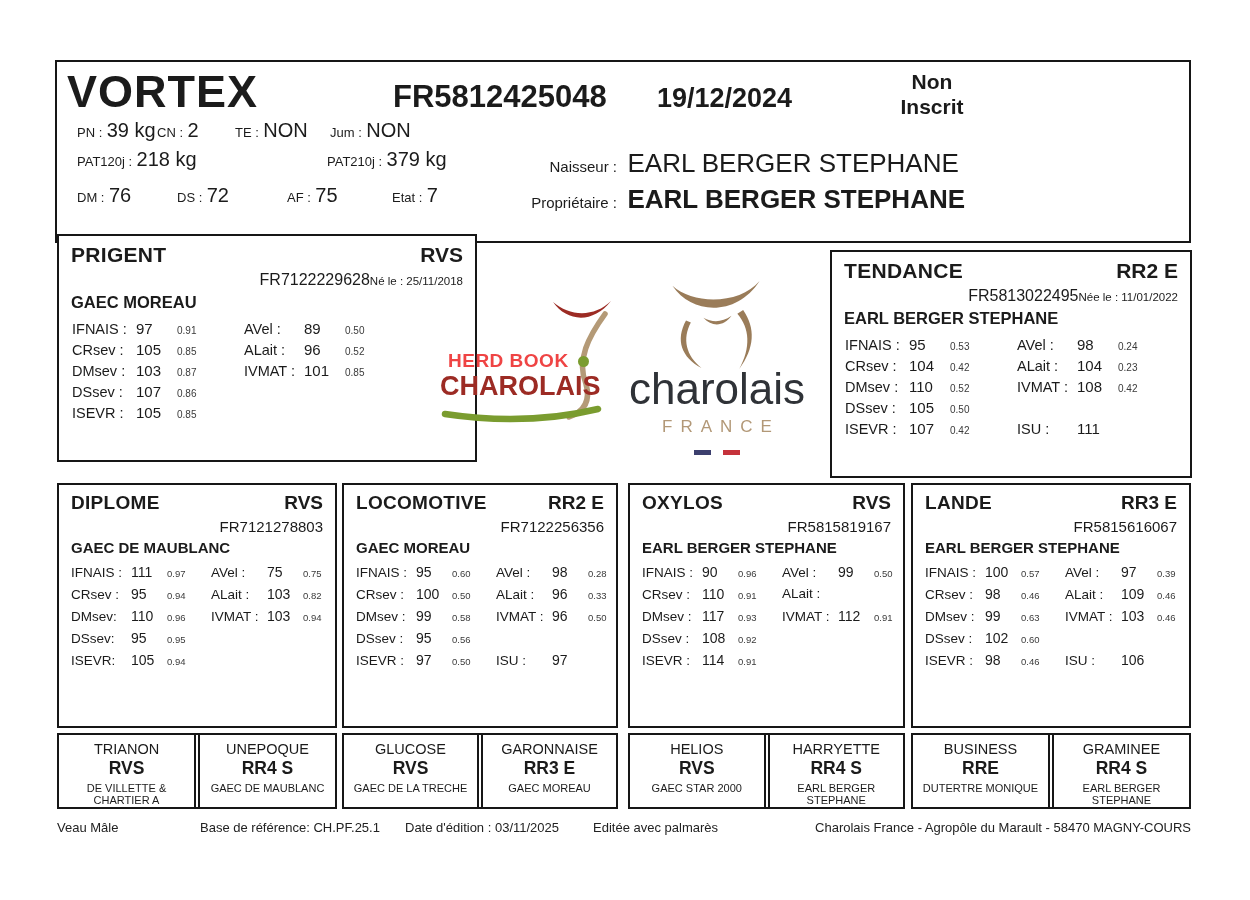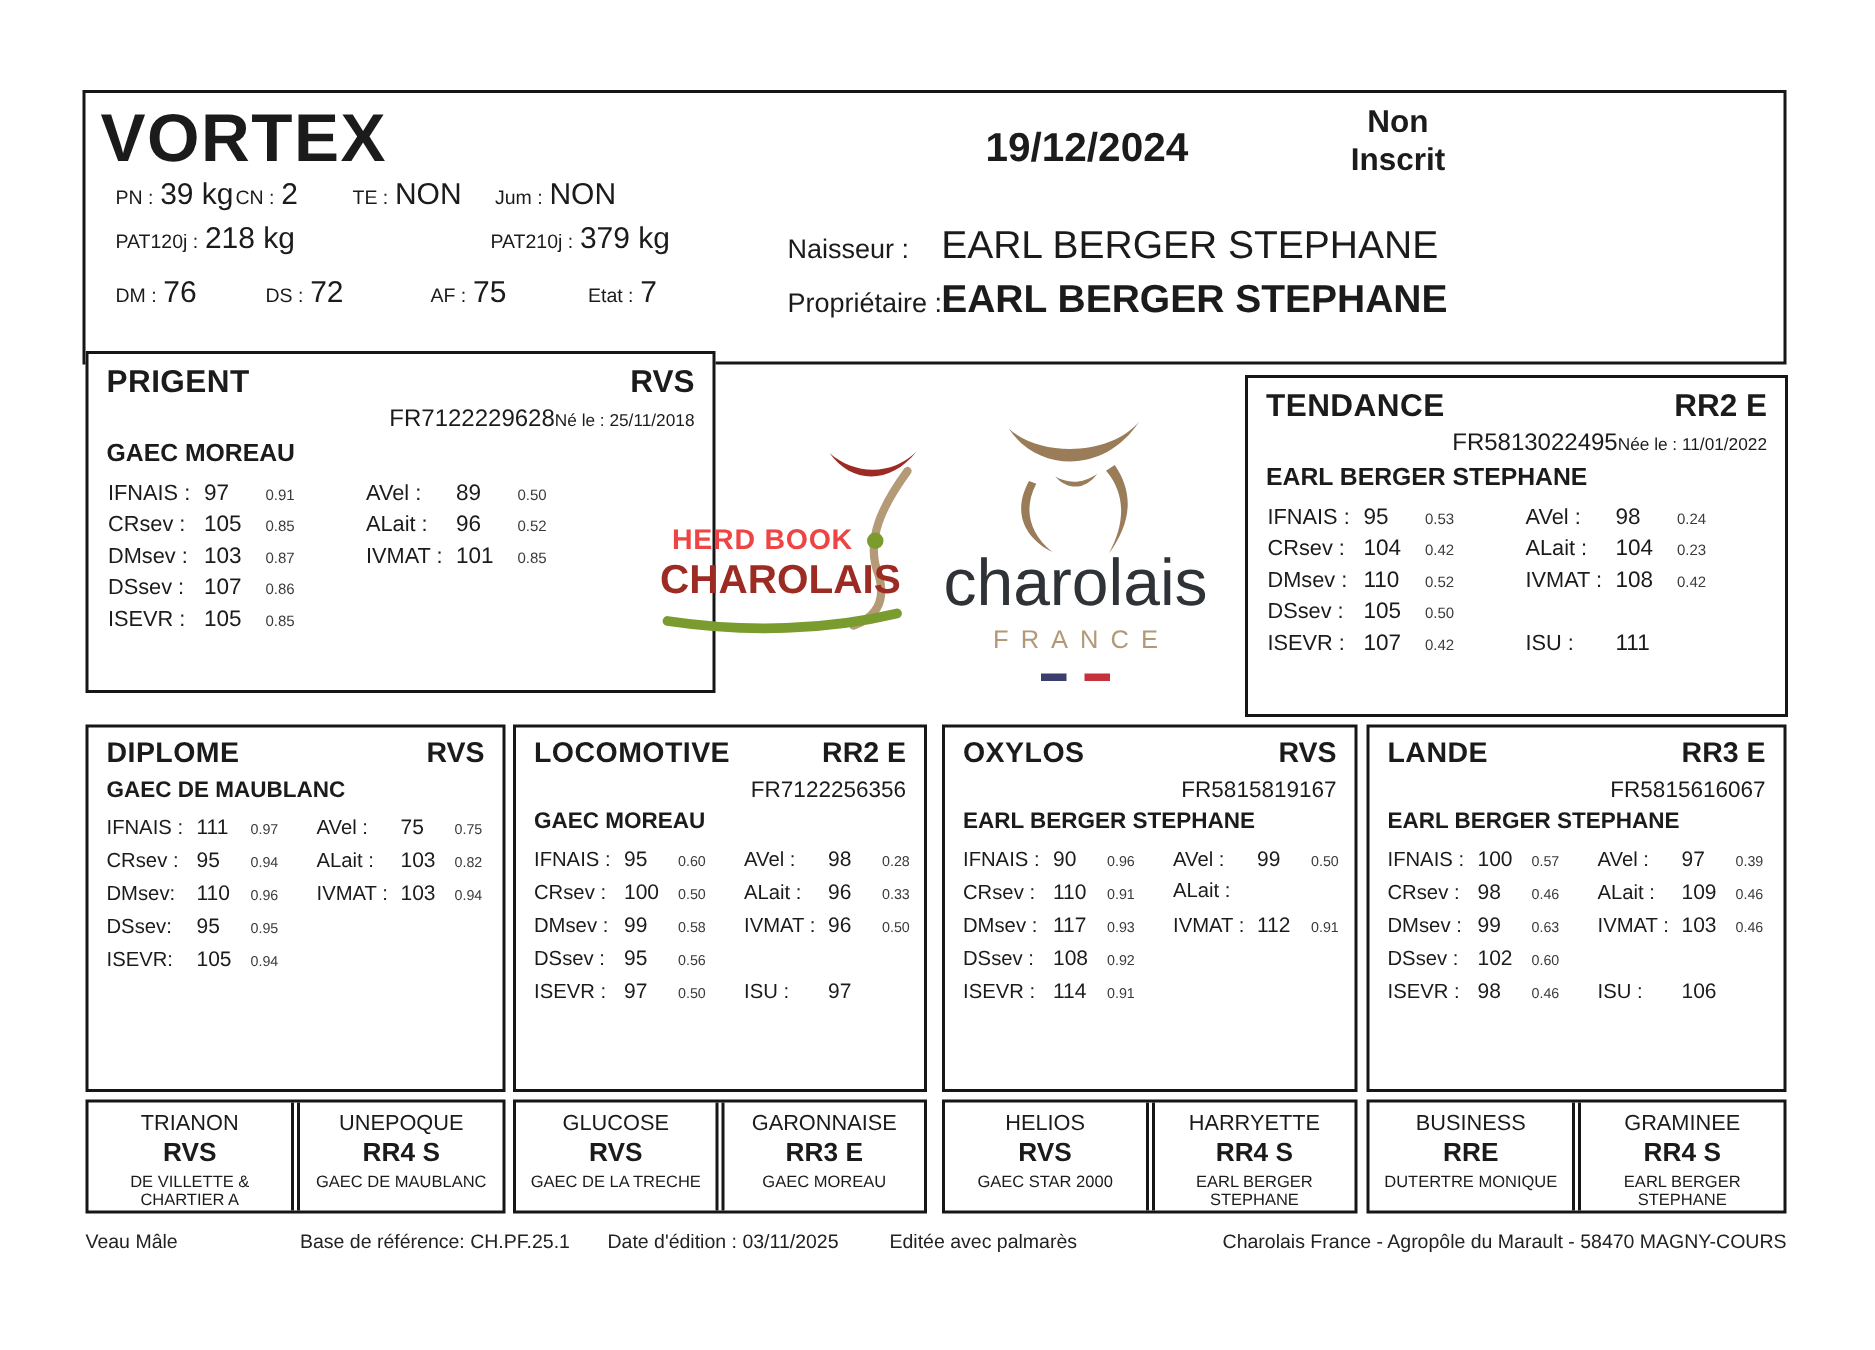--- a/index.html
+++ b/index.html
@@ -10,21 +10,21 @@
 
 .header-box{left:55px;top:60px;width:1136px;height:183px}
 .h-name{position:absolute;left:10px;top:4px;font-size:45px;font-weight:bold;letter-spacing:1px}
 .h-id{position:absolute;left:336px;top:17px;font-size:31px;font-weight:bold}
 .h-date{position:absolute;left:600px;top:21px;font-size:27px;font-weight:bold}
 .h-status{position:absolute;left:800px;top:7px;width:150px;text-align:center;font-size:21px;font-weight:bold;line-height:25px}
 .h-row{position:absolute;left:20px;right:12px;height:32px}
 .stat{position:absolute;white-space:nowrap}
 .lab{font-size:13px}
 .val{font-size:20px}
-.nlab{font-size:18px;display:inline-block;width:92px;text-align:left}
+.nlab{font-size:15px;display:inline-block;width:92px;text-align:right}
 .nval{font-size:26px;margin-left:6px}
 .nval.b{font-weight:bold}
 
 .pbox{position:absolute;background:#fff;border:2px solid #161616}
 .ph{display:flex;justify-content:space-between;align-items:baseline;padding:7px 12px 0 12px}
 .pn{font-size:21px;font-weight:bold;letter-spacing:.3px}
 .pq{font-size:21px;font-weight:bold}
 .pi{display:flex;justify-content:flex-end;align-items:baseline;padding:4px 12px 0 12px}
 .pid{font-size:16px}
 .pborn{font-size:11.5px}
@@ -73,20 +73,21 @@
 
 .foot{position:absolute;top:820px;font-size:13px;white-space:nowrap;color:#222}
 </style>
 </head>
 <body>
 
 <div class="page">
 
   <div class="bx header-box">
     <div class="h-name">VORTEX</div>
+    <div class="h-id">FR5812425048</div>
     <div class="h-date">19/12/2024</div>
     <div class="h-status">
       <div>Non</div>
       <div>Inscrit</div>
     </div>
     <div class="h-row" style="top:57px">
       <span class="stat" style="left:0"><span class="lab">PN :</span> <span class="val">39 kg</span></span>
       <span class="stat" style="left:80px"><span class="lab">CN :</span> <span class="val">2</span></span>
       <span class="stat" style="left:158px"><span class="lab">TE :</span> <span class="val">NON</span></span>
       <span class="stat" style="left:253px"><span class="lab">Jum :</span> <span class="val">NON</span></span>
@@ -261,20 +262,23 @@
     <div class="cf-name">charolais</div>
     <div class="cf-france">FRANCE</div>
     <div class="cf-flag"><span class="fb"></span><span class="fr"></span></div>
   </div>
 
   <div class="pbox gp" style="left:57px;top:483px;width:280px;height:245px">
     <div class="ph">
         <span class="pn">DIPLOME</span>
         <span class="pq">RVS</span>
       </div>
+    <div class="pi">
+        <span class="pid">FR7121278803</span>
+      </div>
     <div class="pb">GAEC DE MAUBLANC</div>
     <div class="pt">
       <div class="tc">
         <div class="trow b">
             <span class="tl">IFNAIS :</span>
             <span class="tv">111</span>
             <span class="ta">0.97</span>
           </div>
         <div class="trow">
             <span class="tl">CRsev :</span>

